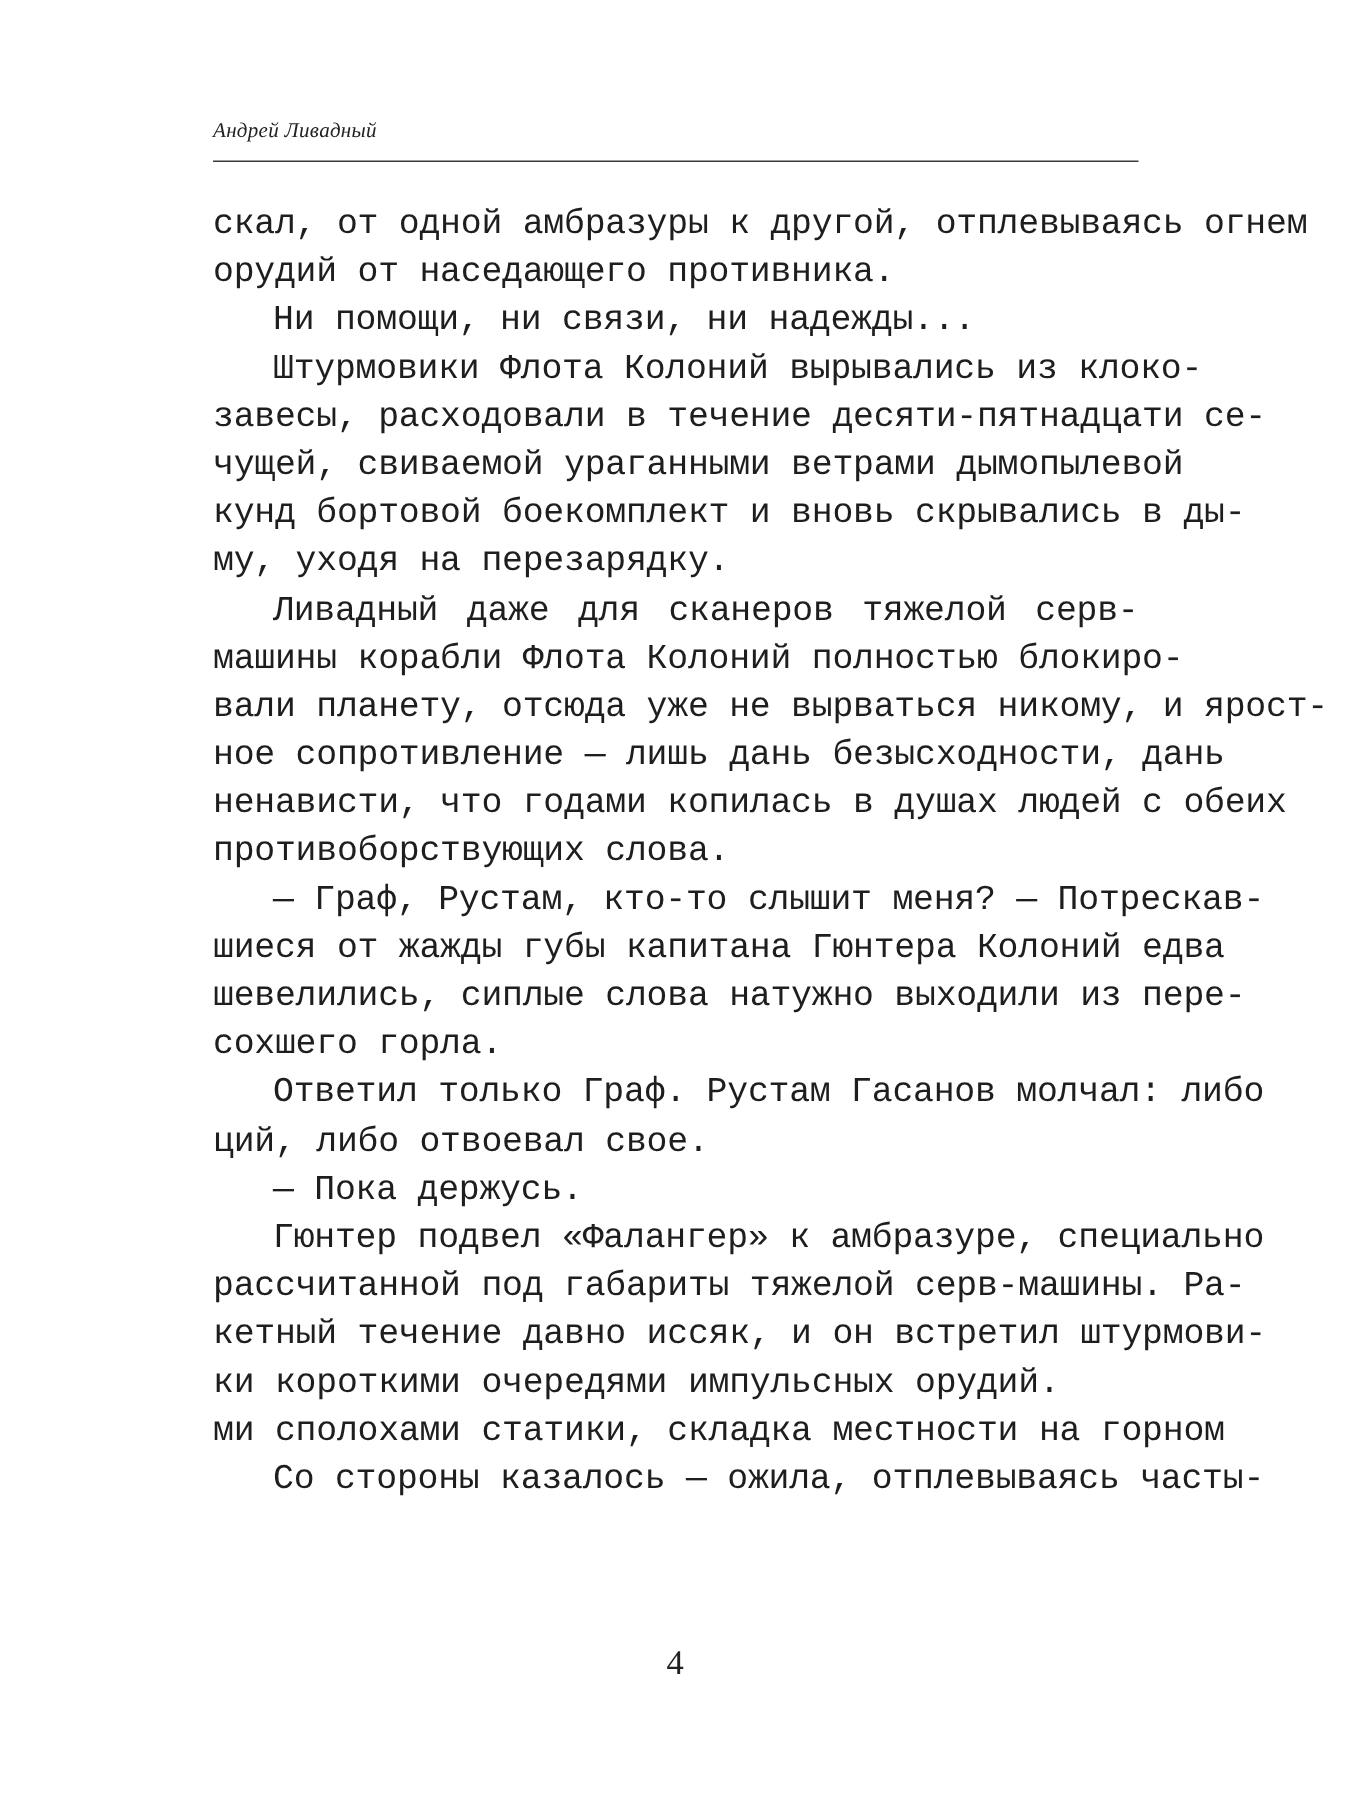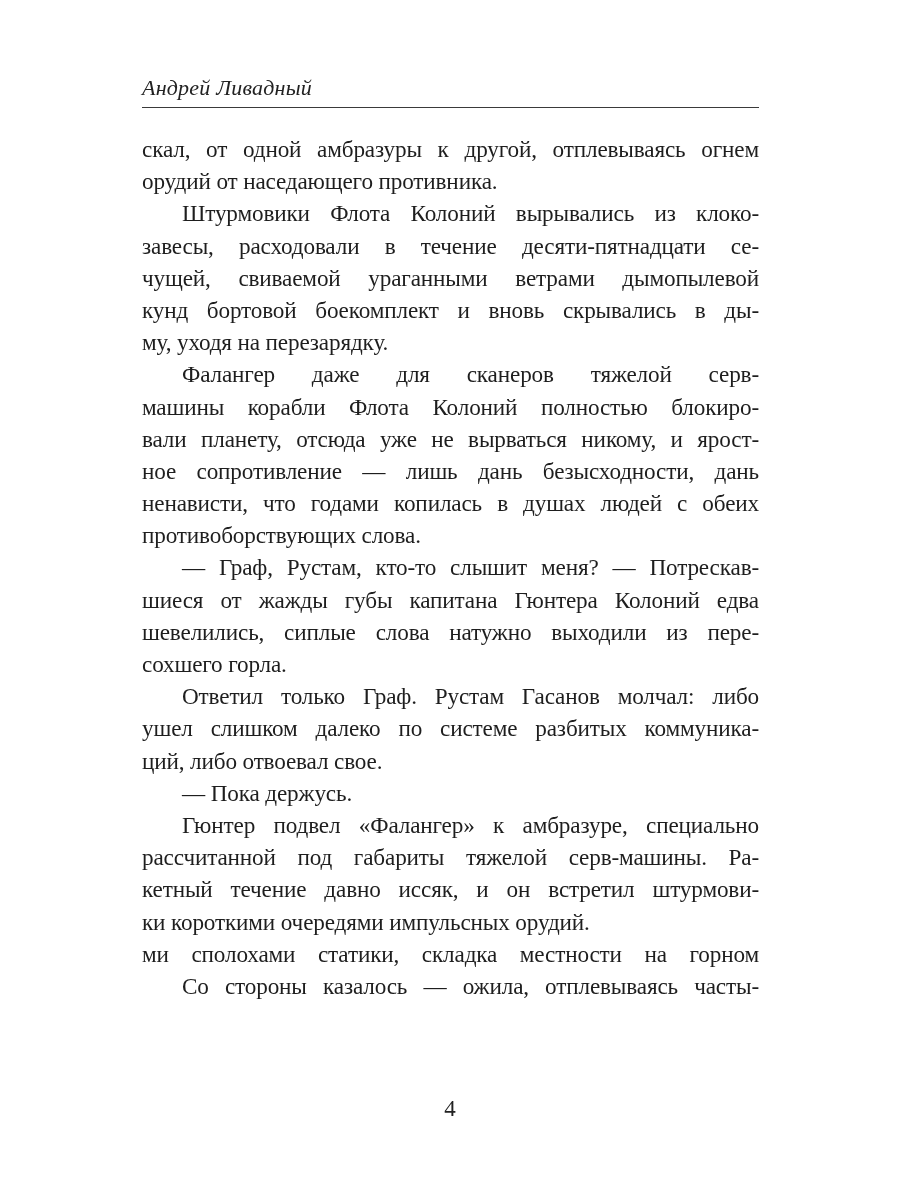--- a/index.html
+++ b/index.html
@@ -18,31 +18,32 @@
     .running-head {
       position: absolute;
       left: 142px;
       top: 74px;
       width: 617px;
       height: 33px;
       border-bottom: 1.5px solid #3a3a3a;
     }
     .running-head .author {
       font-style: italic;
-      font-size: 22px;
+      font-size: 14px;
       line-height: 28px;
       color: #222;
       letter-spacing: 0.2px;
       text-align: right;
     }
     .body-text {
       position: absolute;
       left: 142px;
       top: 133px;
       width: 617px;
+      font-family: Liberation Mono, monospace;
     }
     .line {
       display: block;
       height: 32.2px;
       line-height: 32.2px;
       font-size: 23.2px;
       white-space: nowrap;
       text-align: justify;
       text-align-last: justify;
       letter-spacing: -0.15px;
@@ -67,37 +68,37 @@
 </head>
 <body>
 
 <div class="running-head">
   <span class="author">Андрей Ливадный</span>
 </div>
 
 <div class="body-text" id="body-text">
     <span class="line">скал, от одной амбразуры к другой, отплевываясь огнем</span>
     <span class="line last">орудий от наседающего противника.</span>
+    <span class="line indent last">Ни помощи, ни связи, ни надежды...</span>
     <span class="line indent">Штурмовики Флота Колоний вырывались из клоко-</span>
     <span class="line">завесы, расходовали в течение десяти-пятнадцати се-</span>
     <span class="line">чущей, свиваемой ураганными ветрами дымопылевой</span>
     <span class="line">кунд бортовой боекомплект и вновь скрывались в ды-</span>
     <span class="line last">му, уходя на перезарядку.</span>
-    <span class="line indent">Фалангер даже для сканеров тяжелой серв-</span>
+    <span class="line indent">Ливадный даже для сканеров тяжелой серв-</span>
     <span class="line">машины корабли Флота Колоний полностью блокиро-</span>
     <span class="line">вали планету, отсюда уже не вырваться никому, и ярост-</span>
     <span class="line">ное сопротивление — лишь дань безысходности, дань</span>
     <span class="line">ненависти, что годами копилась в душах людей с обеих</span>
     <span class="line last">противоборствующих слова.</span>
     <span class="line indent">— Граф, Рустам, кто-то слышит меня? — Потрескав-</span>
     <span class="line">шиеся от жажды губы капитана Гюнтера Колоний едва</span>
     <span class="line">шевелились, сиплые слова натужно выходили из пере-</span>
     <span class="line last">сохшего горла.</span>
     <span class="line indent">Ответил только Граф. Рустам Гасанов молчал: либо</span>
-    <span class="line">ушел слишком далеко по системе разбитых коммуника-</span>
     <span class="line last">ций, либо отвоевал свое.</span>
     <span class="line indent last">— Пока держусь.</span>
     <span class="line indent">Гюнтер подвел «Фалангер» к амбразуре, специально</span>
     <span class="line">рассчитанной под габариты тяжелой серв-машины. Ра-</span>
     <span class="line">кетный течение давно иссяк, и он встретил штурмови-</span>
     <span class="line last">ки короткими очередями импульсных орудий.</span>
     <span class="line">ми сполохами статики, складка местности на горном</span>
     <span class="line indent">Со стороны казалось — ожила, отплевываясь часты-</span>
   </div>
 

